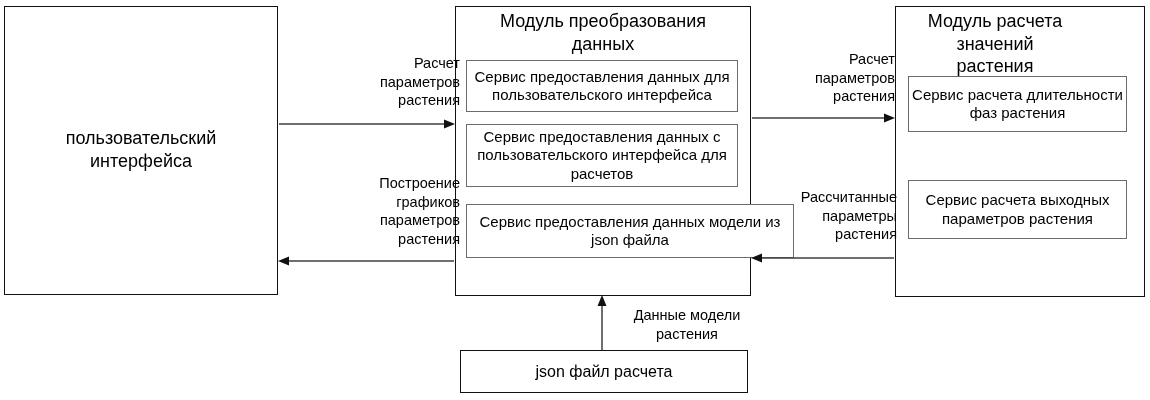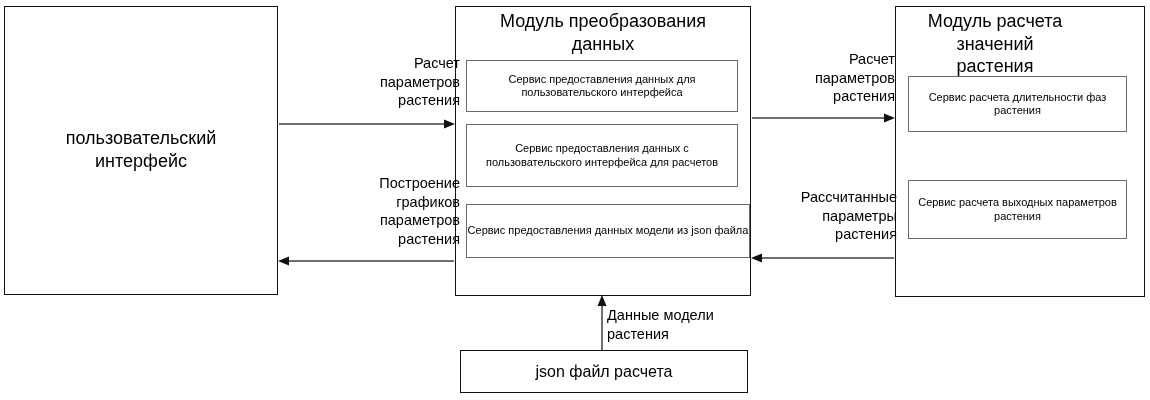--- a/index.html
+++ b/index.html
@@ -26,21 +26,21 @@
   .inner-box {
     position: absolute;
     box-sizing: border-box;
     border: 1.2px solid #6b6b6b;
     background: #ffffff;
     display: flex;
     align-items: center;
     justify-content: center;
     text-align: center;
     line-height: 1.22;
-    font-size: 11px;
+    font-size: 15px;
   }
   .module-title {
     position: absolute;
     text-align: center;
     line-height: 1.25;
     font-size: 18px;
     white-space: pre-line;
   }
   .big-label {
     position: absolute;
@@ -83,31 +83,31 @@
     fill: #111111;
   }
 </style>
 </head>
 <body>
 
 <div id="canvas">
 
   <div class="box" style="left:4px; top:6px; width:274px; height:289px;"></div>
   <div class="big-label" style="left:4px; top:127px; width:274px;">пользовательский
-интерфейс</div>
+интерфейса</div>
 
   <div class="box" style="left:455px; top:6px; width:296px; height:290px;"></div>
   <div class="module-title" style="left:455px; top:10px; width:296px;">Модуль преобразования
 данных</div>
   <div class="inner-box" style="left:466px; top:60px; width:272px; height:52px;">Сервис предоставления данных
 для пользовательского интерфейса</div>
   <div class="inner-box" style="left:466px; top:124px; width:272px; height:63px;">Сервис предоставления данных с
 пользовательского интерфейса для
 расчетов</div>
-  <div class="inner-box" style="left:466px; top:204px; width:284px; height:54px;">Сервис предоставления данных
+  <div class="inner-box" style="left:466px; top:204px; width:328px; height:54px;">Сервис предоставления данных
 модели из json файла</div>
 
   <div class="box" style="left:895px; top:6px; width:250px; height:291px;"></div>
   <div class="module-title" style="left:895px; top:10px; width:200px;">Модуль расчета значений
 растения</div>
   <div class="inner-box" style="left:908px; top:76px; width:219px; height:56px;text-align:center;">Сервис расчета
 длительности фаз растения</div>
   <div class="inner-box" style="left:908px; top:180px; width:219px; height:59px;">Сервис расчета выходных
 параметров растения</div>
 
@@ -121,21 +121,21 @@
   <div class="edge-label" style="left:300px; top:174px; width:160px;">Построение
 графиков
 параметров
 растения</div>
   <div class="edge-label" style="left:770px; top:50px; width:125px;">Расчет
 параметров
 растения</div>
   <div class="edge-label" style="left:757px; top:188px; width:140px;">Рассчитанные
 параметры
 растения</div>
-  <div class="edge-label" style="left:607px; top:306px; width:160px; text-align:left;">Данные модели
+  <div class="edge-label" style="left:607px; top:306px; width:160px; text-align:center;">Данные модели
 растения</div>
 
   <svg class="arrows" viewBox="0 0 1150 400">
 
     <g>
       <line class="arrow-line" x1="279" y1="124" x2="449" y2="124"></line>
       <polygon class="arrow-head" points="455,124 444,119.5 444,128.5"></polygon>
     </g>
 
     <g>

